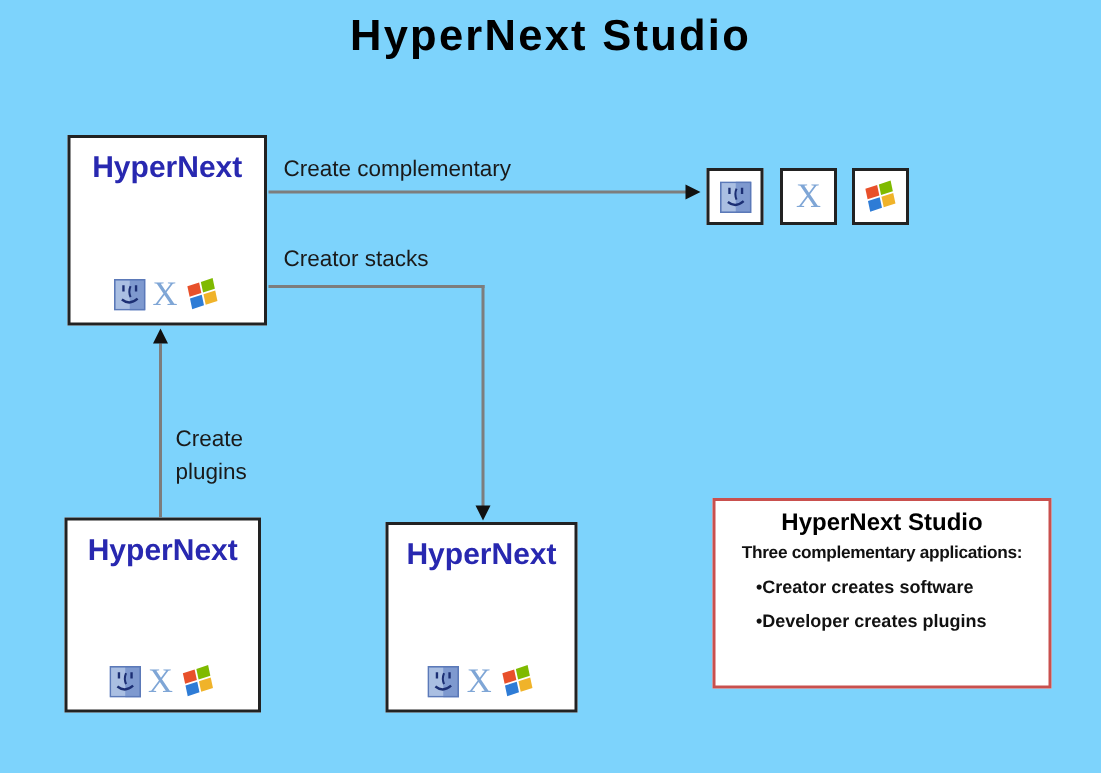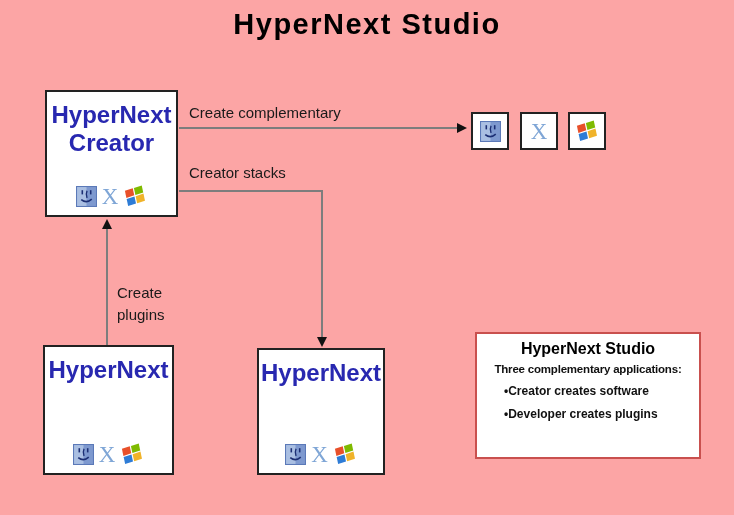--- a/index.html
+++ b/index.html
@@ -1,29 +1,29 @@
 <!DOCTYPE html>
 <html><head>
 <meta charset="utf-8">
 <style>
   html,body{margin:0;padding:0;background:#fff;}
   .canvas{
-    position:relative;width:734px;height:515px;background:#fca5a5;
+    position:relative;width:734px;height:515px;background:#7dd3fc;
     font-family:"Liberation Sans",sans-serif;color:#111;overflow:hidden;
   }
   .page-title{
     position:absolute;left:0;right:0;top:8px;text-align:center;
     font-size:29px;font-weight:bold;letter-spacing:1.5px;color:#000;margin:0;
   }
   .appbox{
     position:absolute;background:#fff;border:2px solid #222;box-sizing:border-box;
     text-align:center;
   }
   .appbox-title{
-    margin-top:9px;font-size:24px;font-weight:bold;color:#2828b0;line-height:1.18;
+    margin-top:9px;font-size:20px;font-weight:bold;color:#2828b0;line-height:1.18;
   }
   .box-creator{left:45px;top:90px;width:133px;height:127px;}
   .box-developer{left:43px;top:345px;width:131px;height:130px;}
   .box-player{left:257px;top:348px;width:128px;height:127px;}
   .icon-row{
     position:absolute;left:0;right:0;bottom:7px;
     display:flex;justify-content:center;align-items:center;gap:5px;
   }
   .x-letter{
     font-family:"Liberation Serif",serif;color:#7fa6d6;font-size:23px;line-height:1;
@@ -55,21 +55,20 @@
 </head>
 <body>
 
 <div class="canvas">
 
   <h1 class="page-title">HyperNext Studio</h1>
 
   <div class="appbox box-creator">
     <div class="appbox-title">
       <div>HyperNext</div>
-      <div>Creator</div>
     </div>
     <div class="icon-row">
       <span>
   <svg width="21" height="21" viewBox="0 0 20 20" aria-hidden="true">
     <rect x="0" y="0" width="20" height="20" fill="#aabfe2"></rect>
     <rect x="10" y="0" width="10" height="20" fill="#7e99cf"></rect>
     <rect x="0.5" y="0.5" width="19" height="19" fill="none" stroke="#5b79b8" stroke-width="1"></rect>
     <path d="M6,4 L6,8" stroke="#1c2f74" stroke-width="1.5" fill="none"></path>
     <path d="M14,4 L14,8" stroke="#1c2f74" stroke-width="1.5" fill="none"></path>
     <path d="M10.5,4.5 Q9,8 10.5,11.5" stroke="#1c2f74" stroke-width="1.3" fill="none"></path>

